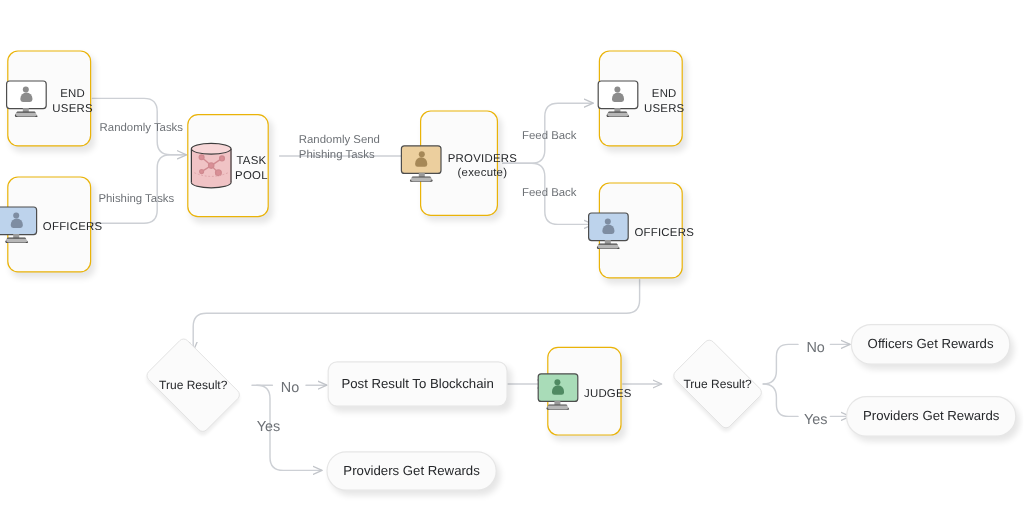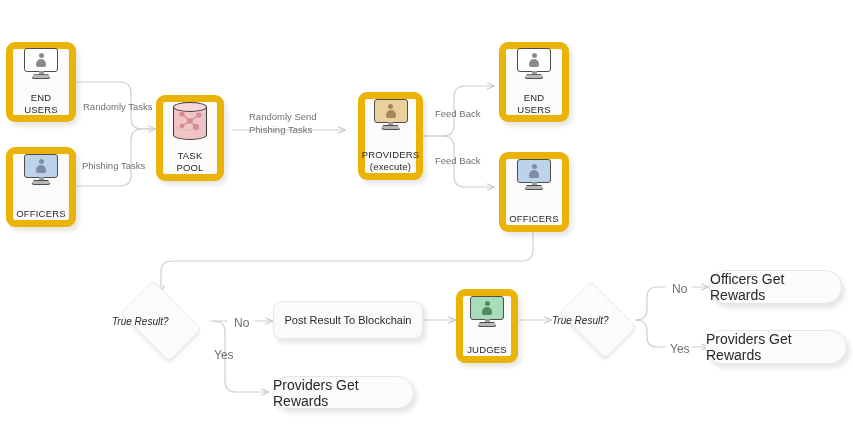--- a/index.html
+++ b/index.html
@@ -24,25 +24,25 @@
     top: 0;
     width: 853px;
     height: 426px;
     pointer-events: none;
   }
 
   
   .node-card {
     position: absolute;
     background: #fbfbfb;
-    border: 7px solid #eab308;
+    border: 1px solid #eab308;
     border-radius: 9px;
     box-shadow: 3px 4px 5px rgba(0,0,0,0.10);
     display: flex;
-    flex-direction: column;
+    flex-direction: row;
     align-items: center;
     justify-content: center;
     box-sizing: border-box;
     gap: 39px;
   }
   .node-card .label {
     font-size: 9.5px;
     letter-spacing: 0.2px;
     color: #26282b;
     text-align: center;
@@ -161,22 +161,21 @@
     top: 5px;
     width: 34px;
     height: 28px;
   }
 
   
   .diamond {
     position: absolute;
     display: flex;
     align-items: center;
-    justify-content: flex-start;
-    font-style: italic;
+    justify-content: center;
   }
   .diamond .dshape {
     position: absolute;
     left: 0; top: 0;
     width: 100%; height: 100%;
     background: #fbfbfb;
     border: 1px solid #e0e0e0;
     box-sizing: border-box;
     transform: rotate(45deg) scale(0.705);
     border-radius: 7px;
@@ -208,21 +207,21 @@
   .pill {
     position: absolute;
     background: #fbfbfb;
     border: 1px solid #e6e6e6;
     border-radius: 22px;
     box-shadow: 3px 4px 5px rgba(0,0,0,0.10);
     display: flex;
     align-items: center;
     justify-content: center;
     box-sizing: border-box;
-    font-size: 14px;
+    font-size: 11px;
     color: #26282b;
   }
 
   
   .edge-label {
     position: absolute;
     font-size: 9.5px;
     color: #6d7176;
     white-space: pre-line;
     line-height: 1.35;
@@ -318,21 +317,21 @@
           <circle cx="17" cy="14" r="2.2"></circle>
           <circle cx="23" cy="20" r="2.4"></circle>
           <circle cx="9" cy="19" r="1.6"></circle>
         </g>
         <path d="M 3 20 Q 17 26 31 20" fill="none" stroke="#dba2a7" stroke-width="0.8" stroke-dasharray="1.5 1.5"></path>
       </svg>
     </div>
     <div class="label">TASK POOL</div>
   </div>
 
-  <div class="node-card" style="left:350px; top:92px; width:65px; height:88px;margin-left:8px;">
+  <div class="node-card" style="left:350px; top:92px; width:65px; height:88px;">
     <div class="monitor">
       <div class="screen" style="background:#eccf9e;">
         <div class="person">
             <div class="head" style="background:#a68857;"></div>
             <div class="body" style="background:#a68857;"></div>
           </div>
       </div>
       <div class="neck"></div>
       <div class="base"></div>
     </div>

